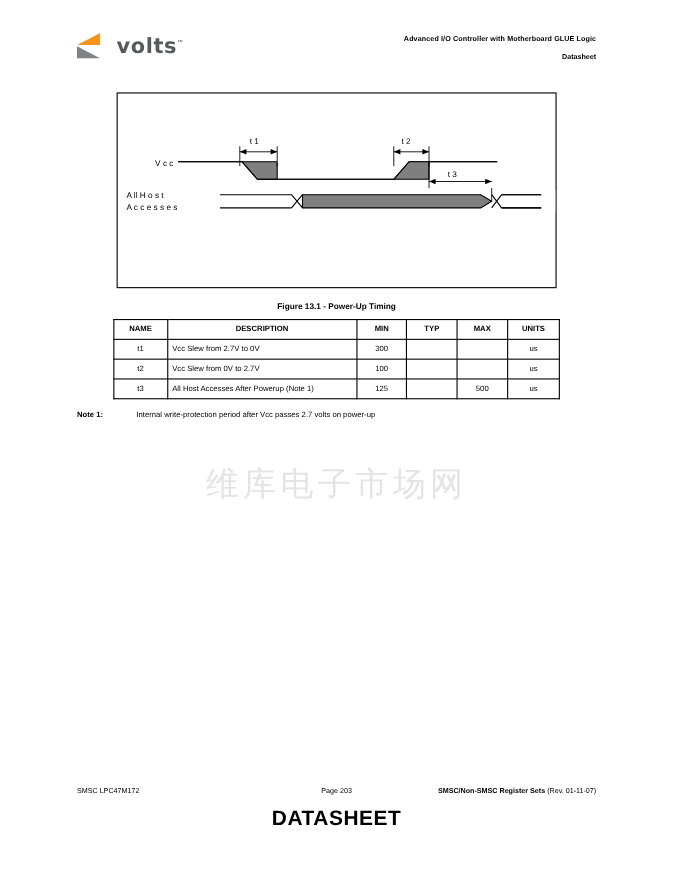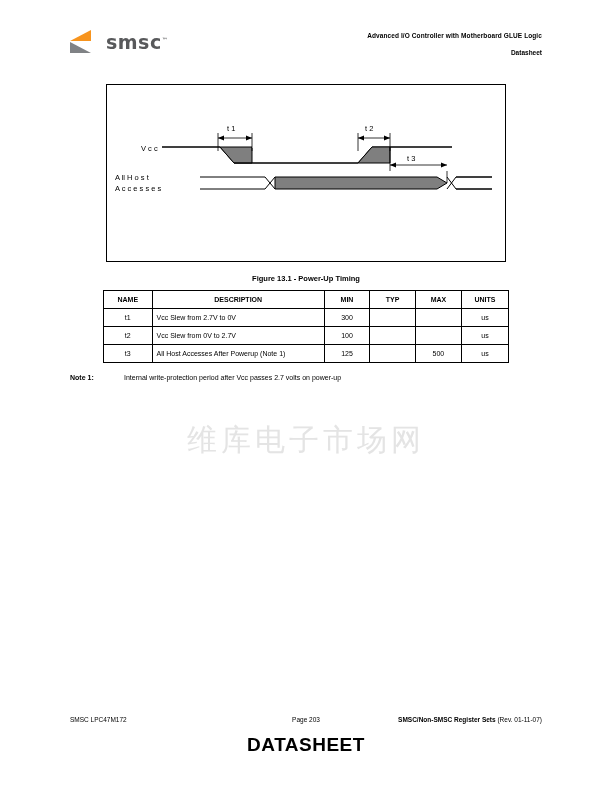--- a/index.html
+++ b/index.html
@@ -208,21 +208,21 @@
 </style>
 </head>
 <body>
 
 <div class="header">
   <div class="logo-wrap">
     <div class="logo-mark">
       <div class="chev chev-top"></div>
       <div class="chev chev-bot"></div>
     </div>
-    <div class="logo-text"><span>smsc</span><span class="logo-tm">™</span></div>
+    <div class="logo-text"><span>volts</span><span class="logo-tm">™</span></div>
   </div>
   <div class="header-right">
     <div class="header-title">Advanced I/O Controller with Motherboard GLUE Logic</div>
     <div class="header-sub">Datasheet</div>
   </div>
 </div>
 
 <div class="figure-box">
   <svg class="fig-svg" width="398" height="176" viewBox="0 0 398 176" xmlns="http://www.w3.org/2000/svg">
 

